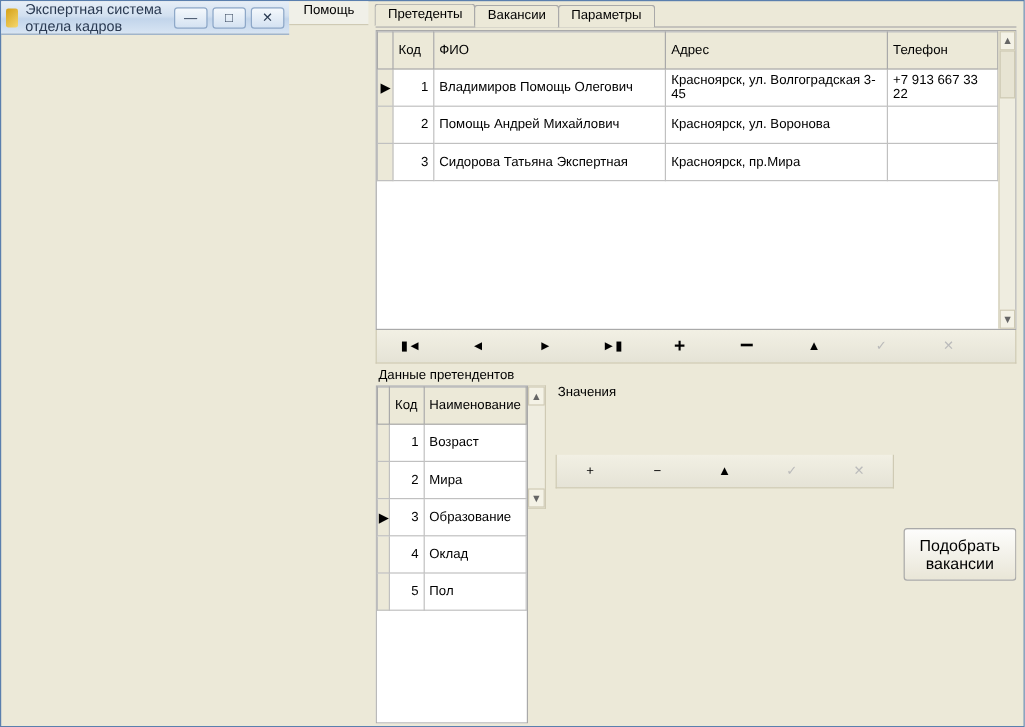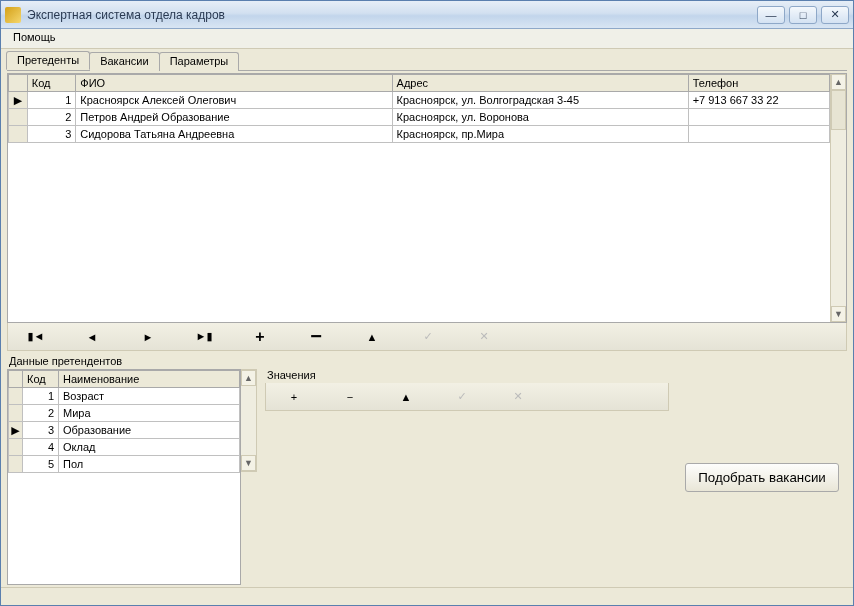--- a/index.html
+++ b/index.html
@@ -12,21 +12,20 @@
     height: 606px;
     overflow: hidden;
     position: relative;
   }
   .window {
     width: 854px;
     height: 606px;
     border: 1px solid #5a7fae;
     background: #ece9d8;
     display: flex;
-    flex-direction: column;
   }
   .titlebar {
     height: 28px;
     background: linear-gradient(#e6eef7, #d2e0f0 45%, #c2d5eb 55%, #d8e5f3);
     border-bottom: 1px solid #8ea8c8;
     display: flex;
     align-items: center;
     padding: 0 4px;
   }
   .titlebar .app-icon {
@@ -100,21 +99,21 @@
   .grid {
     border-collapse: collapse;
     width: 100%;
     font-size: 11px;
   }
   .grid th, .grid td {
     border: 1px solid #c0c0c0;
     padding: 2px 4px;
     text-align: left;
     background: #fff;
-    height: 17px;
+    height: 31px;
   }
   .grid th {
     background: #ece9d8;
     font-weight: normal;
     border: 1px solid #a9a9a9;
   }
   .grid .row-indicator { width: 14px; background: #ece9d8; text-align: center; padding: 0; }
   .grid td.codecell { text-align: right; width: 36px; }
   .scrollbar-v {
     width: 16px;
@@ -152,21 +151,21 @@
   .sb-mini {
     width: 16px;
     background: #efede0;
     border: 1px solid #cfcab4;
     border-left: none;
     display: flex;
     flex-direction: column;
     height: 103px;
   }
   .sb-mini .sb-track { flex: 1 1 auto; }
-  .lower-mid { flex: 1 1 auto; display: flex; flex-direction: column; }
+  .lower-mid { flex: 1 1 auto; display: flex; flex-direction: column; gap: 44px; }
   .values-grid-wrap { flex: 1 1 auto; border: 1px solid #a9a9a9; background: #fff; }
   .lower-right {
     width: 170px;
     display: flex;
     align-items: center;
     justify-content: center;
   }
   .big-btn {
     padding: 6px 12px;
     border: 1px solid #a9a9a9;
@@ -224,35 +223,35 @@
               <tr>
             <th class="row-indicator"></th>
             <th style="width:36px">Код</th>
             <th style="width:235px">ФИО</th>
             <th style="width:220px">Адрес</th>
             <th style="width:105px">Телефон</th>
           </tr>
           <tr>
             <td class="row-indicator">▶</td>
             <td class="codecell">1</td>
-            <td>Красноярск Алексей Олегович</td>
+            <td>Владимиров Помощь Олегович</td>
             <td>Красноярск, ул. Волгоградская 3-45</td>
             <td>+7 913 667 33 22</td>
           </tr>
           <tr>
             <td class="row-indicator"></td>
             <td class="codecell">2</td>
-            <td>Петров Андрей Образование</td>
+            <td>Помощь Андрей Михайлович</td>
             <td>Красноярск, ул. Воронова</td>
             <td></td>
           </tr>
           <tr>
             <td class="row-indicator"></td>
             <td class="codecell">3</td>
-            <td>Сидорова Татьяна Андреевна</td>
+            <td>Сидорова Татьяна Экспертная</td>
             <td>Красноярск, пр.Мира</td>
             <td></td>
           </tr>
         </tbody>
           </table>
       </div>
       <div class="scrollbar-v">
         <div class="sb-btn">▲</div>
         <div class="sb-track">
           <div class="sb-thumb"></div>

